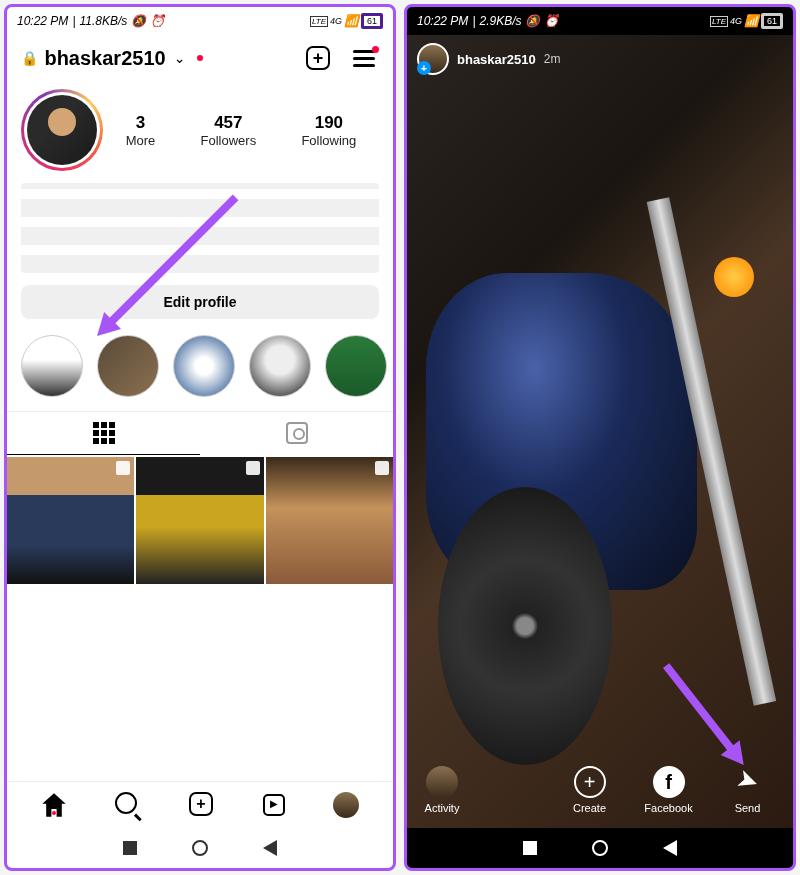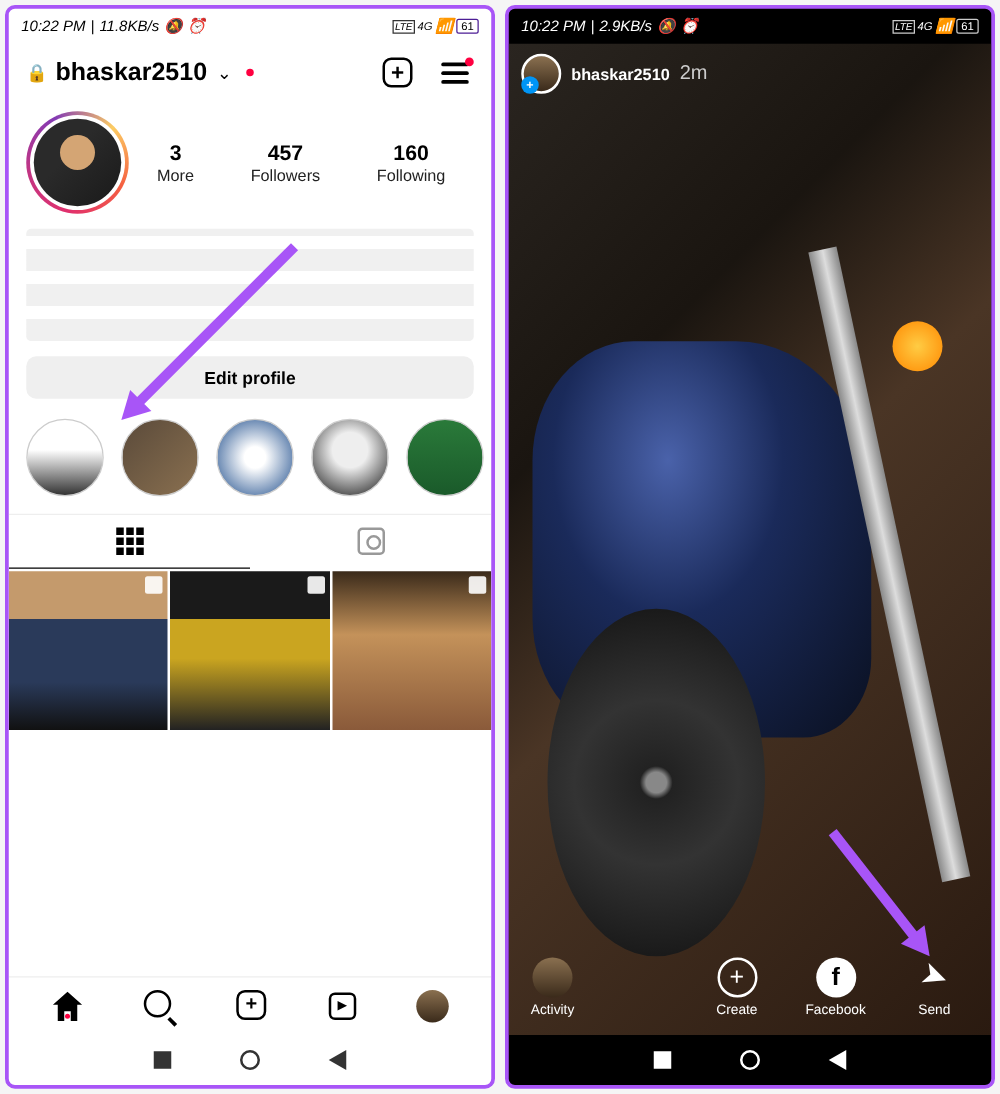--- a/index.html
+++ b/index.html
@@ -3,21 +3,21 @@
 <meta charset="utf-8">
 <style>
 *{margin:0;padding:0;box-sizing:border-box;font-family:-apple-system,BlinkMacSystemFont,sans-serif}
 body{background:#f5f5f5;display:flex;gap:8px;padding:4px;width:800px;height:875px}
 .phone{flex:1;border:3px solid #a855f7;border-radius:8px;overflow:hidden;position:relative;background:#fff;display:flex;flex-direction:column}
 .phone.dark{background:#000}
 .status-bar{display:flex;justify-content:space-between;align-items:center;padding:0 10px;font-size:12px;font-style:italic;color:#000;height:28px}
 .phone.dark .status-bar{color:#fff}
 .status-left,.status-right{display:flex;align-items:center;gap:4px}
 .status-icons{display:flex;gap:2px;align-items:center}
-.battery-box{border:1px solid #4c1d95;border-radius:2px;padding:0 3px;font-size:9px;font-style:normal}
+.battery-box{border:3px solid #4c1d95;border-radius:2px;padding:0 3px;font-size:9px;font-style:normal}
 .phone.dark .battery-box{border-color:#ccc}
 .content{flex:1;display:flex;flex-direction:column;overflow:hidden}
 .ig-header{display:flex;align-items:center;padding:8px 14px;gap:6px}
 .lock-icon{font-size:14px}
 .username{font-weight:700;font-size:20px}
 .chev{font-size:14px;margin-left:2px}
 .red-dot{width:6px;height:6px;background:#ff0040;border-radius:50%;margin-left:6px}
 .spacer{flex:1}
 .hdr-btn{width:30px;height:30px;display:flex;align-items:center;justify-content:center;margin-left:10px;position:relative}
 .add-box{width:24px;height:24px;border:2.5px solid #000;border-radius:7px;display:flex;align-items:center;justify-content:center;font-size:18px;font-weight:700}
@@ -76,21 +76,21 @@
 .story-img{flex:1;position:relative;overflow:hidden}
 .motorcycle{position:absolute;inset:0}
 .moto-body{position:absolute;top:30%;left:5%;right:25%;height:40%;background:radial-gradient(ellipse at 40% 30%,#4a62aa,#1a2a5a 40%,#0a1020);border-radius:30% 40% 20% 30%}
 .moto-wheel{position:absolute;bottom:8%;left:8%;width:45%;height:35%;background:radial-gradient(circle,#888 5%,#222 8%,#333 40%,#111);border-radius:50%}
 .moto-fork{position:absolute;top:20%;right:18%;width:6%;height:65%;background:linear-gradient(90deg,#888,#ddd,#888);transform:rotate(-12deg)}
 .moto-light{position:absolute;top:28%;right:10%;width:40px;height:40px;background:radial-gradient(circle,#ffcc44,#ff8800);border-radius:50%}
 .story-header{position:absolute;top:8px;left:10px;display:flex;align-items:center;gap:8px;color:#fff;font-size:13px}
 .story-avatar{width:32px;height:32px;border-radius:50%;background:linear-gradient(#8a7050,#3a2a1a);border:2px solid #fff;position:relative}
 .story-avatar::after{content:"+";position:absolute;bottom:-2px;left:-2px;width:14px;height:14px;background:#0095f6;color:#fff;border-radius:50%;font-size:10px;display:flex;align-items:center;justify-content:center;font-weight:700}
 .story-user{font-weight:600}
-.story-time{color:#ccc;font-size:16px}
+.story-time{color:#ccc;font-size:12px}
 .story-bottom{position:absolute;bottom:0;left:0;right:0;display:flex;padding:14px 10px;align-items:flex-end;gap:8px}
 .sb-item{flex:1;display:flex;flex-direction:column;align-items:center;gap:4px;color:#fff;font-size:11px}
 .sb-activity{flex:0 0 50px}
 .sb-icon{width:36px;height:36px;display:flex;align-items:center;justify-content:center;color:#fff;font-size:22px}
 .sb-avatar{width:32px;height:32px;border-radius:50%;background:linear-gradient(#8a7050,#3a2a1a)}
 .sb-plus{border:2px solid #fff;border-radius:50%;width:32px;height:32px;font-size:20px}
 .sb-fb{width:32px;height:32px;background:#fff;border-radius:50%;color:#000;font-weight:900;font-size:20px}
 .sb-send{transform:rotate(20deg);font-size:26px}
 .sb-more{display:flex;flex-direction:column;gap:3px;height:22px;justify-content:center}
 .sb-more div{width:4px;height:4px;background:#fff;border-radius:50%}
@@ -149,21 +149,21 @@
       <div class="stats">
         <div>
             <div class="stat-num">3</div>
             <div class="stat-lbl">More</div>
           </div>
         <div>
             <div class="stat-num">457</div>
             <div class="stat-lbl">Followers</div>
           </div>
         <div>
-            <div class="stat-num">160</div>
+            <div class="stat-num">190</div>
             <div class="stat-lbl">Following</div>
           </div>
       </div>
     </div>
     <div class="bio-blur"></div>
     <div class="btn-row">
       <button class="profile-btn">Edit profile</button>
     </div>
     <div class="highlights">
       <div class="highlight h1"></div>

